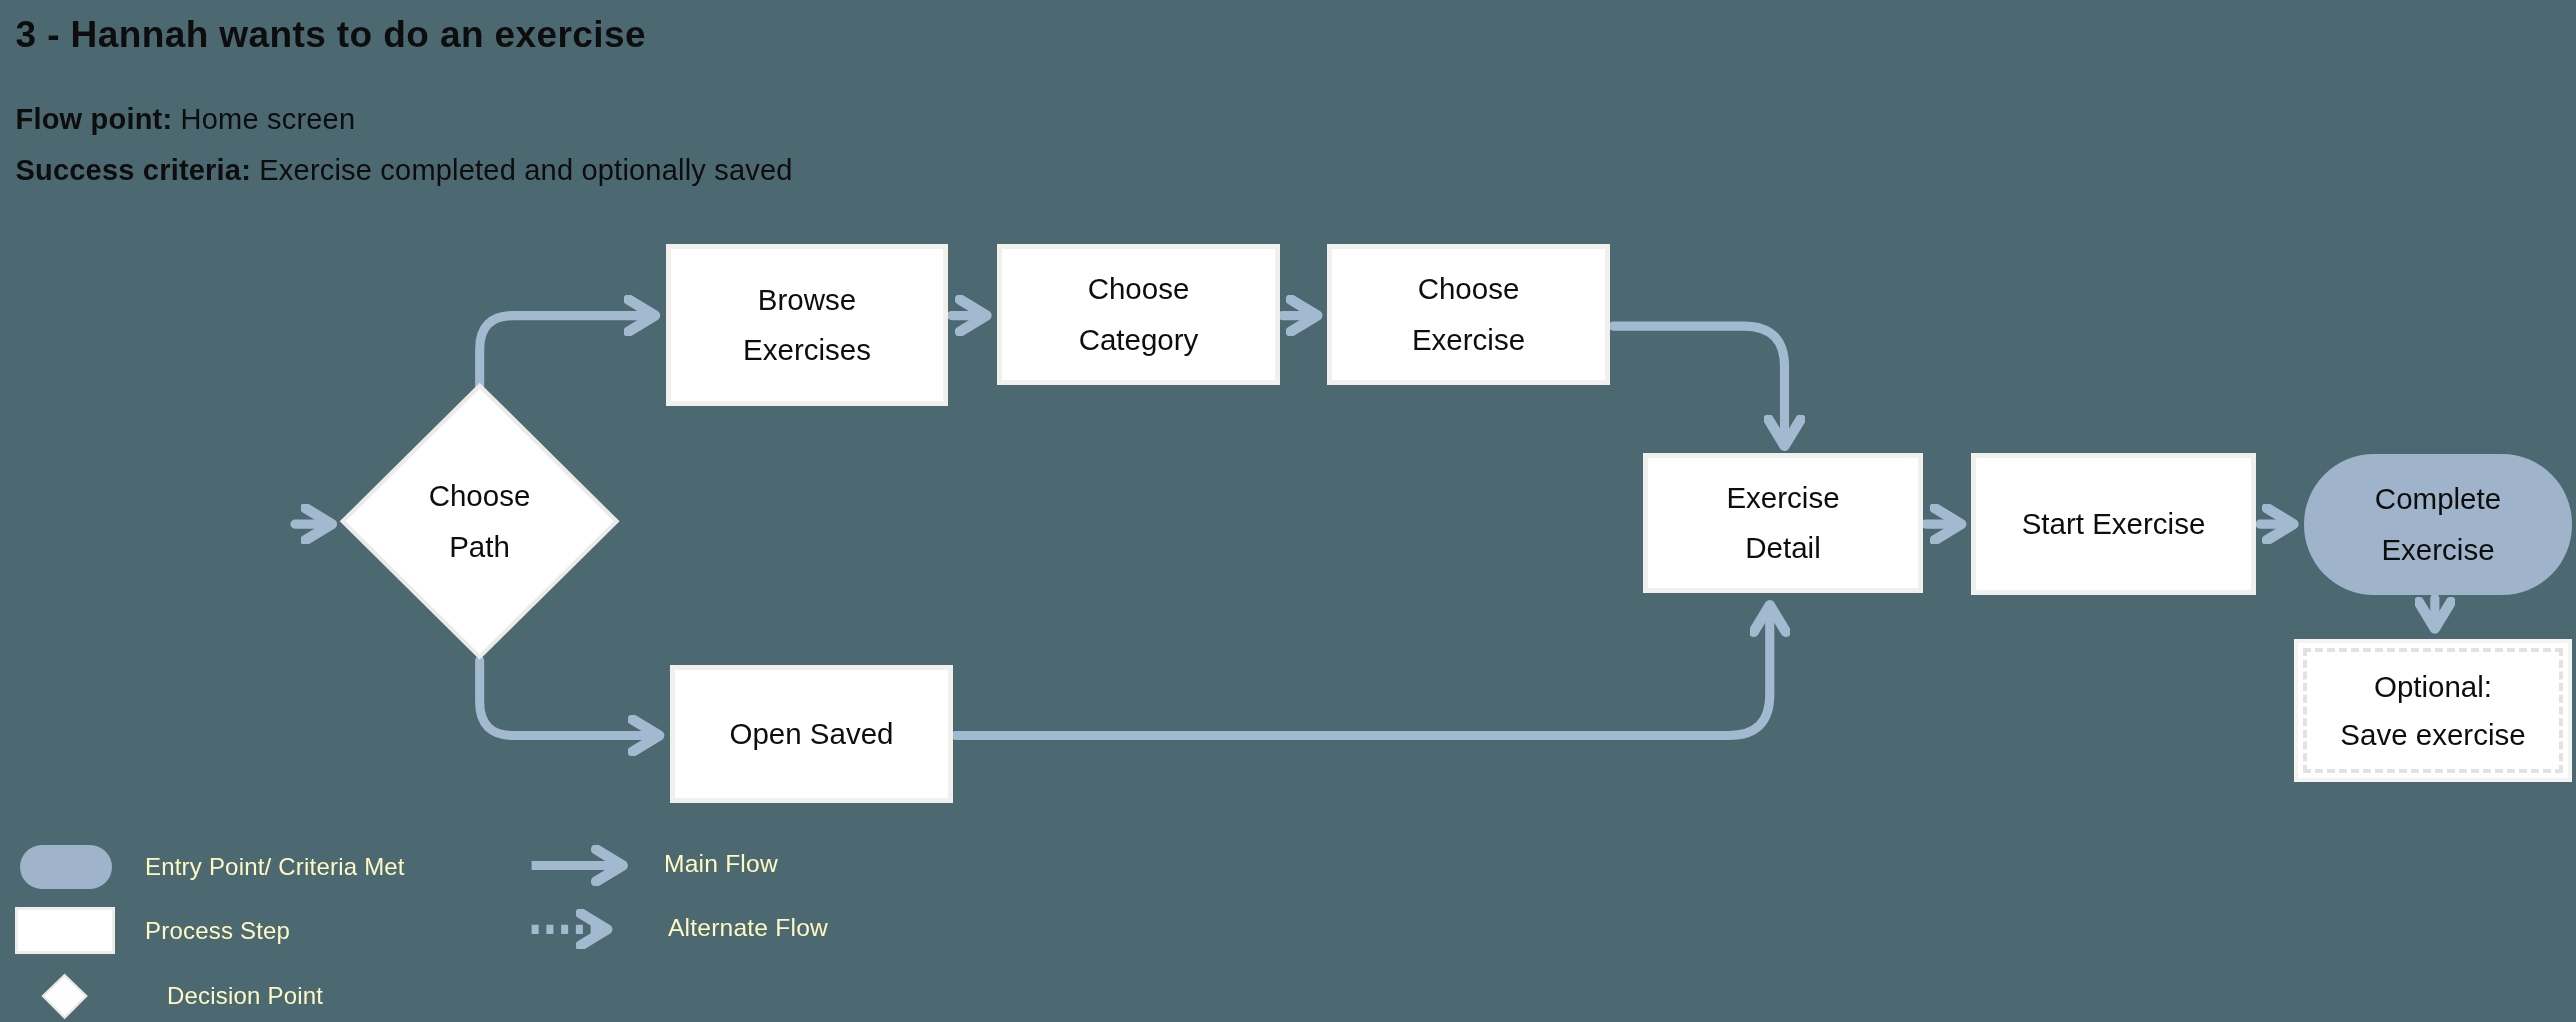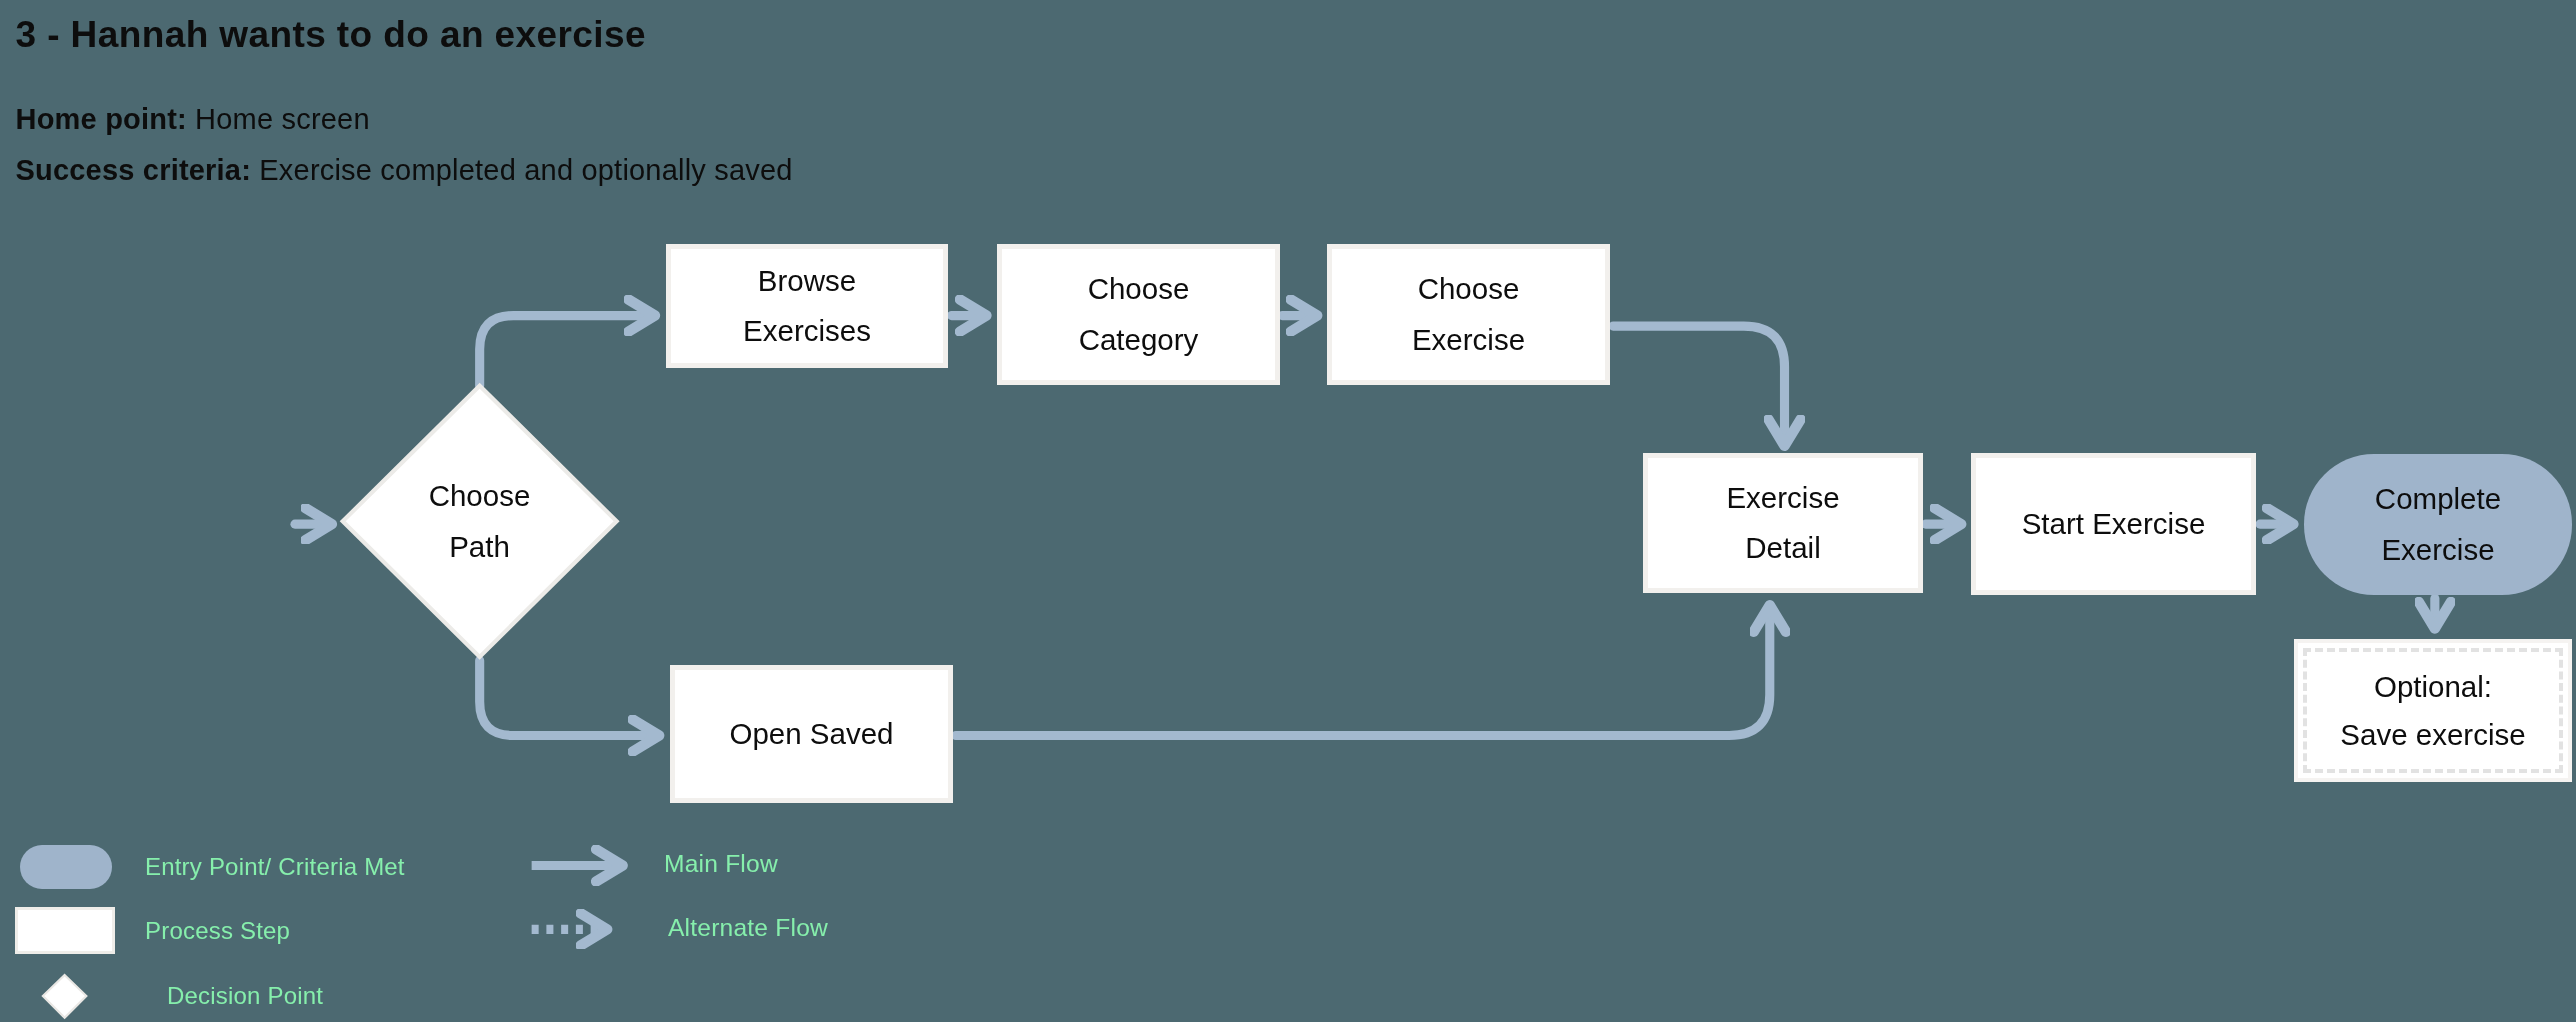--- a/index.html
+++ b/index.html
@@ -18,53 +18,53 @@
   
   .node{
     position:absolute;display:flex;align-items:center;justify-content:center;
     text-align:center;font-size:29.5px;line-height:1.7;white-space:pre-line;
     color:#0d0d0d;box-sizing:border-box;
   }
   .pill{background:#9fb4cb;border-radius:70px;}
   .box{background:#ffffff;border:5.6px solid #f2f0ed;}
   #node-home{left:14px;top:454px;width:281px;height:141px;}
   #node-choose-path{left:374px;top:451px;width:211px;height:141px;background:transparent;}
-  #node-browse-exercises{left:666px;top:244px;width:282px;height:124px;}
+  #node-browse-exercises{left:666px;top:244px;width:282px;height:162px;}
   #node-choose-category{left:997px;top:244px;width:283px;height:141px;}
   #node-choose-exercise{left:1327px;top:244px;width:283px;height:141px;}
   #node-exercise-detail{left:1643px;top:453px;width:280px;height:140px;}
   #node-start-exercise{left:1971px;top:453px;width:285px;height:142px;}
   #node-complete-exercise{left:2304px;top:454px;width:268px;height:141px;}
   #node-open-saved{left:670px;top:665px;width:283px;height:138px;}
   #node-optional-save{
     left:2294px;top:639px;width:278px;height:143px;background:#ffffff;
     border:4.2px solid #f5f3f1;line-height:1.6;
   }
   #node-optional-save::before{
     content:"";position:absolute;inset:4.9px;border:4.2px dashed #e2e2e2;pointer-events:none;
   }
   
   #wires{position:absolute;left:0;top:0;}
   
-  .legend-label{position:absolute;font-size:24px;letter-spacing:0.2px;color:#86efac;}
+  .legend-label{position:absolute;font-size:24px;letter-spacing:0.2px;color:#fef9c3;}
   #legend-pill{position:absolute;left:20.4px;top:845px;width:92px;height:44px;border-radius:22px;background:#9fb4cb;}
   #legend-box{position:absolute;left:14.7px;top:907px;width:100px;height:47px;background:#ffffff;border:3.5px solid #efede9;box-sizing:border-box;}
   #legend-label-entry{left:145px;top:853px;}
   #legend-label-process{left:145px;top:917px;}
   #legend-label-decision{left:151px;top:982px;margin-left:16px;}
   #legend-label-main{left:664px;top:850px;font-size:24.6px;}
   #legend-label-alt{left:668px;top:914px;font-size:24.6px;}
 </style>
 </head>
 <body>
 
 <div id="canvas">
 
   <div class="title">3 - Hannah wants to do an exercise</div>
-  <div class="meta" id="meta-entry"><span class="b">Home point:</span> <span>Home screen</span></div>
+  <div class="meta" id="meta-entry"><span class="b">Flow point:</span> <span>Home screen</span></div>
   <div class="meta" id="meta-success"><span class="b">Success criteria:</span> <span>Exercise completed and optionally saved</span></div>
 
   <svg id="wires" width="2576" height="1023" viewBox="0 0 3668 1456">
     <defs>
       <marker id="arrowhead" viewBox="0 0 10 10" refX="7" refY="5" markerWidth="4.4" markerHeight="4.4" orient="auto-start-reverse">
         <path d="M1.2,1 L7.8,5 L1.2,9" fill="none" stroke="#a3b9cf" stroke-width="2.6" stroke-linecap="round" stroke-linejoin="round"></path>
       </marker>
     </defs>
 
     <g stroke="#a3b9cf" stroke-width="13" fill="none" stroke-linecap="round">

